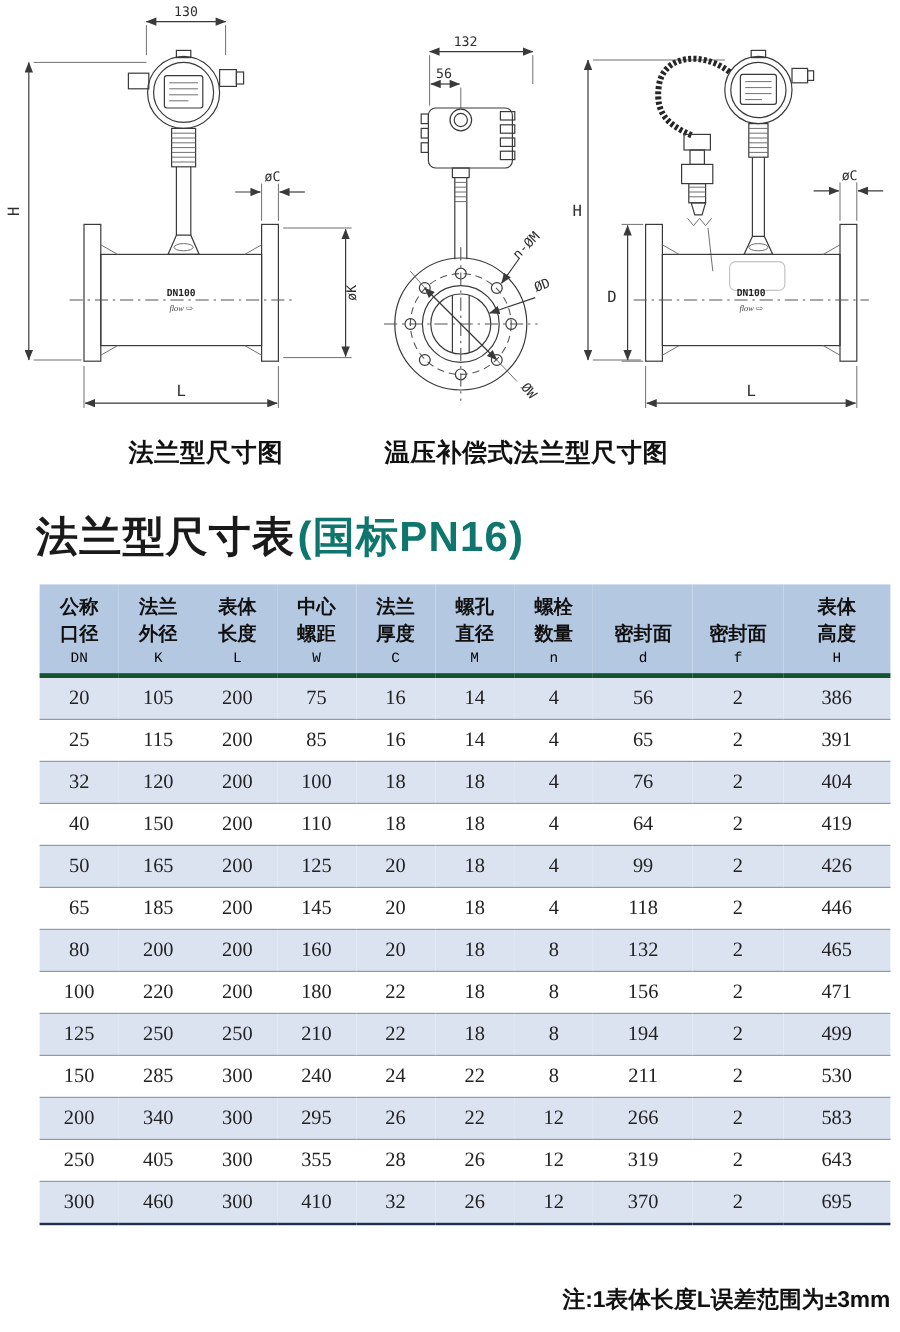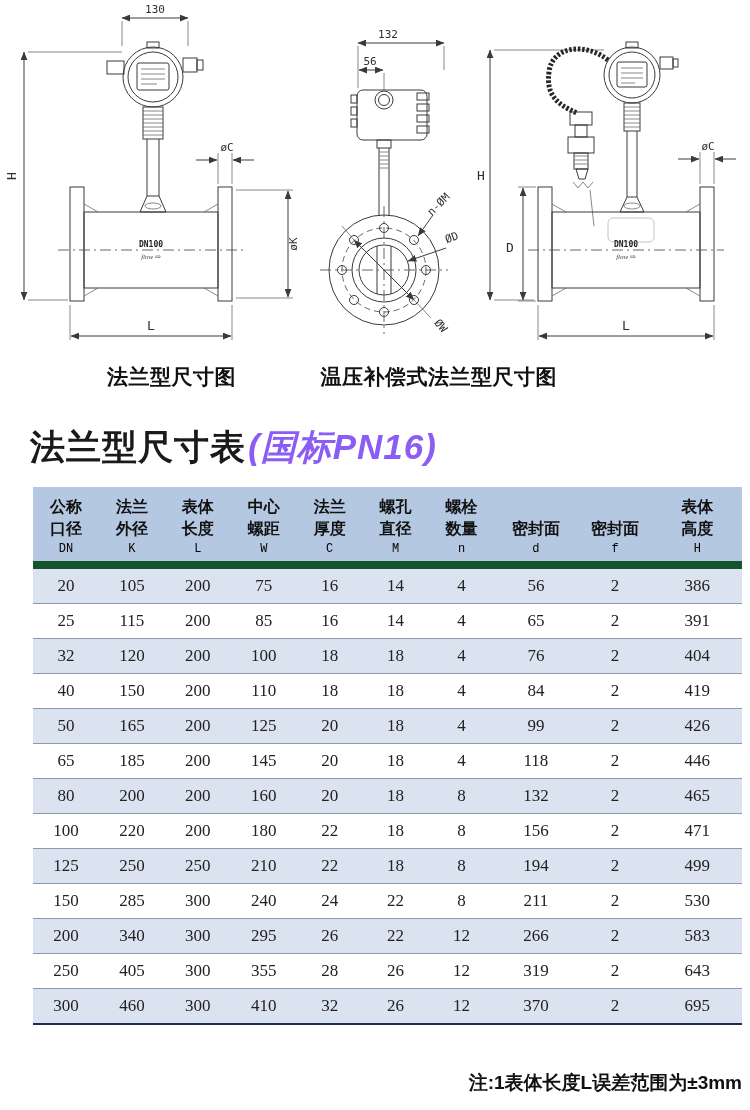--- a/index.html
+++ b/index.html
@@ -20,27 +20,27 @@
   .bodytxt{font-family:"DejaVu Sans Mono","Liberation Mono",monospace;font-size:8px;font-weight:bold;fill:#222;}
   .flowtxt{font-family:"Liberation Serif","DejaVu Serif",serif;font-style:italic;font-size:7px;fill:#444;}
   .hose{stroke:#262626;fill:none;stroke-width:5;stroke-dasharray:2.5 1.8;}
 
   .caption{position:absolute;top:363px;font-weight:bold;font-size:21px;letter-spacing:.5px;text-align:right;color:#111;}
   #caption-left{left:86px;width:150px;}
   #caption-right{left:317px;width:240px;}
 
   
   #title{position:absolute;left:30px;top:424px;font-size:35px;font-weight:bold;letter-spacing:1px;white-space:nowrap;}
-  #title .red{color:#8b5cf6;margin-left:2px;font-style:italic;}
+  #title .red{color:#0f766e;margin-left:2px;}
 
   
   #tablewrap{position:absolute;left:33px;top:487px;width:709px;}
   table{width:100%;border-collapse:collapse;table-layout:fixed;}
   thead tr{background:#b5c8e2;}
-  th{vertical-align:bottom;padding:9px 0 5px;border-bottom:8px solid #14532d;font-weight:normal;}
+  th{vertical-align:bottom;padding:9px 0 5px;border-bottom:4px solid #14532d;font-weight:normal;}
   th .cn{font-weight:bold;font-size:16px;line-height:1.35;white-space:pre-line;color:#111;}
   th .sym{font-family:Liberation Mono, monospace;font-size:12px;margin-top:3px;color:#000000;}
   tbody td{text-align:center;height:34px;padding:0;
            font-family:"Liberation Serif","DejaVu Serif",serif;font-size:17px;color:#222;
            border-bottom:1px solid #8d99ac;}
   tbody tr.alt{background:#dbe3f1;}
   tbody tr:last-child td{border-bottom:2.5px solid #1d2e4e;}
 
   #note{position:absolute;right:8px;top:1070px;font-size:19px;font-weight:600;color:#111;}
 </style>
@@ -335,21 +335,21 @@
             <td>404</td>
           </tr>
           <tr>
             <td>40</td>
             <td>150</td>
             <td>200</td>
             <td>110</td>
             <td>18</td>
             <td>18</td>
             <td>4</td>
-            <td>84</td>
+            <td>64</td>
             <td>2</td>
             <td>419</td>
           </tr>
           <tr class="alt">
             <td>50</td>
             <td>165</td>
             <td>200</td>
             <td>125</td>
             <td>20</td>
             <td>18</td>

